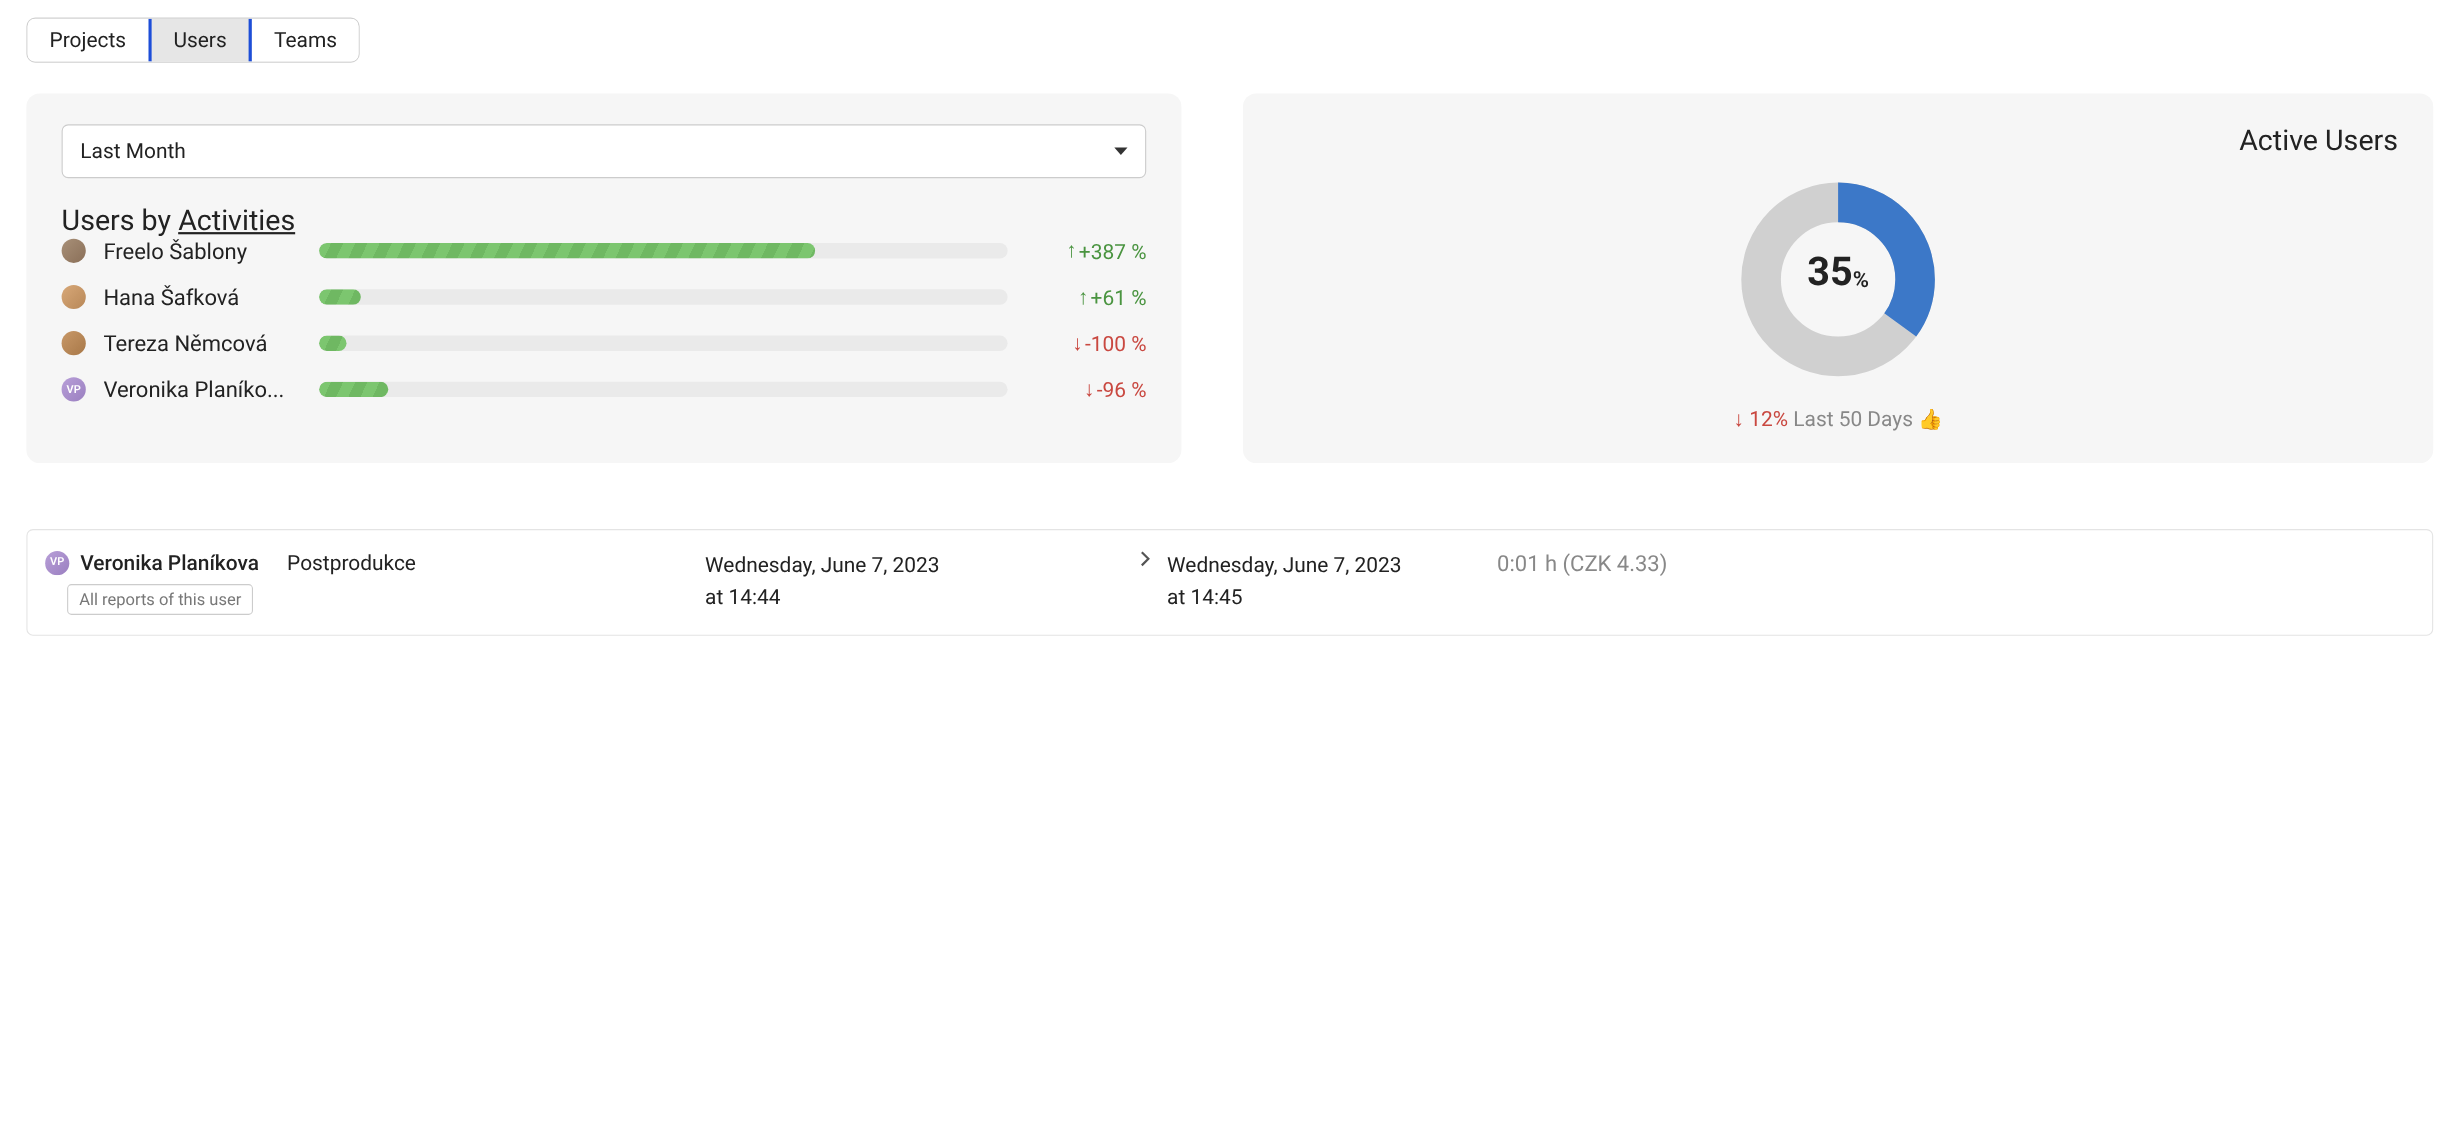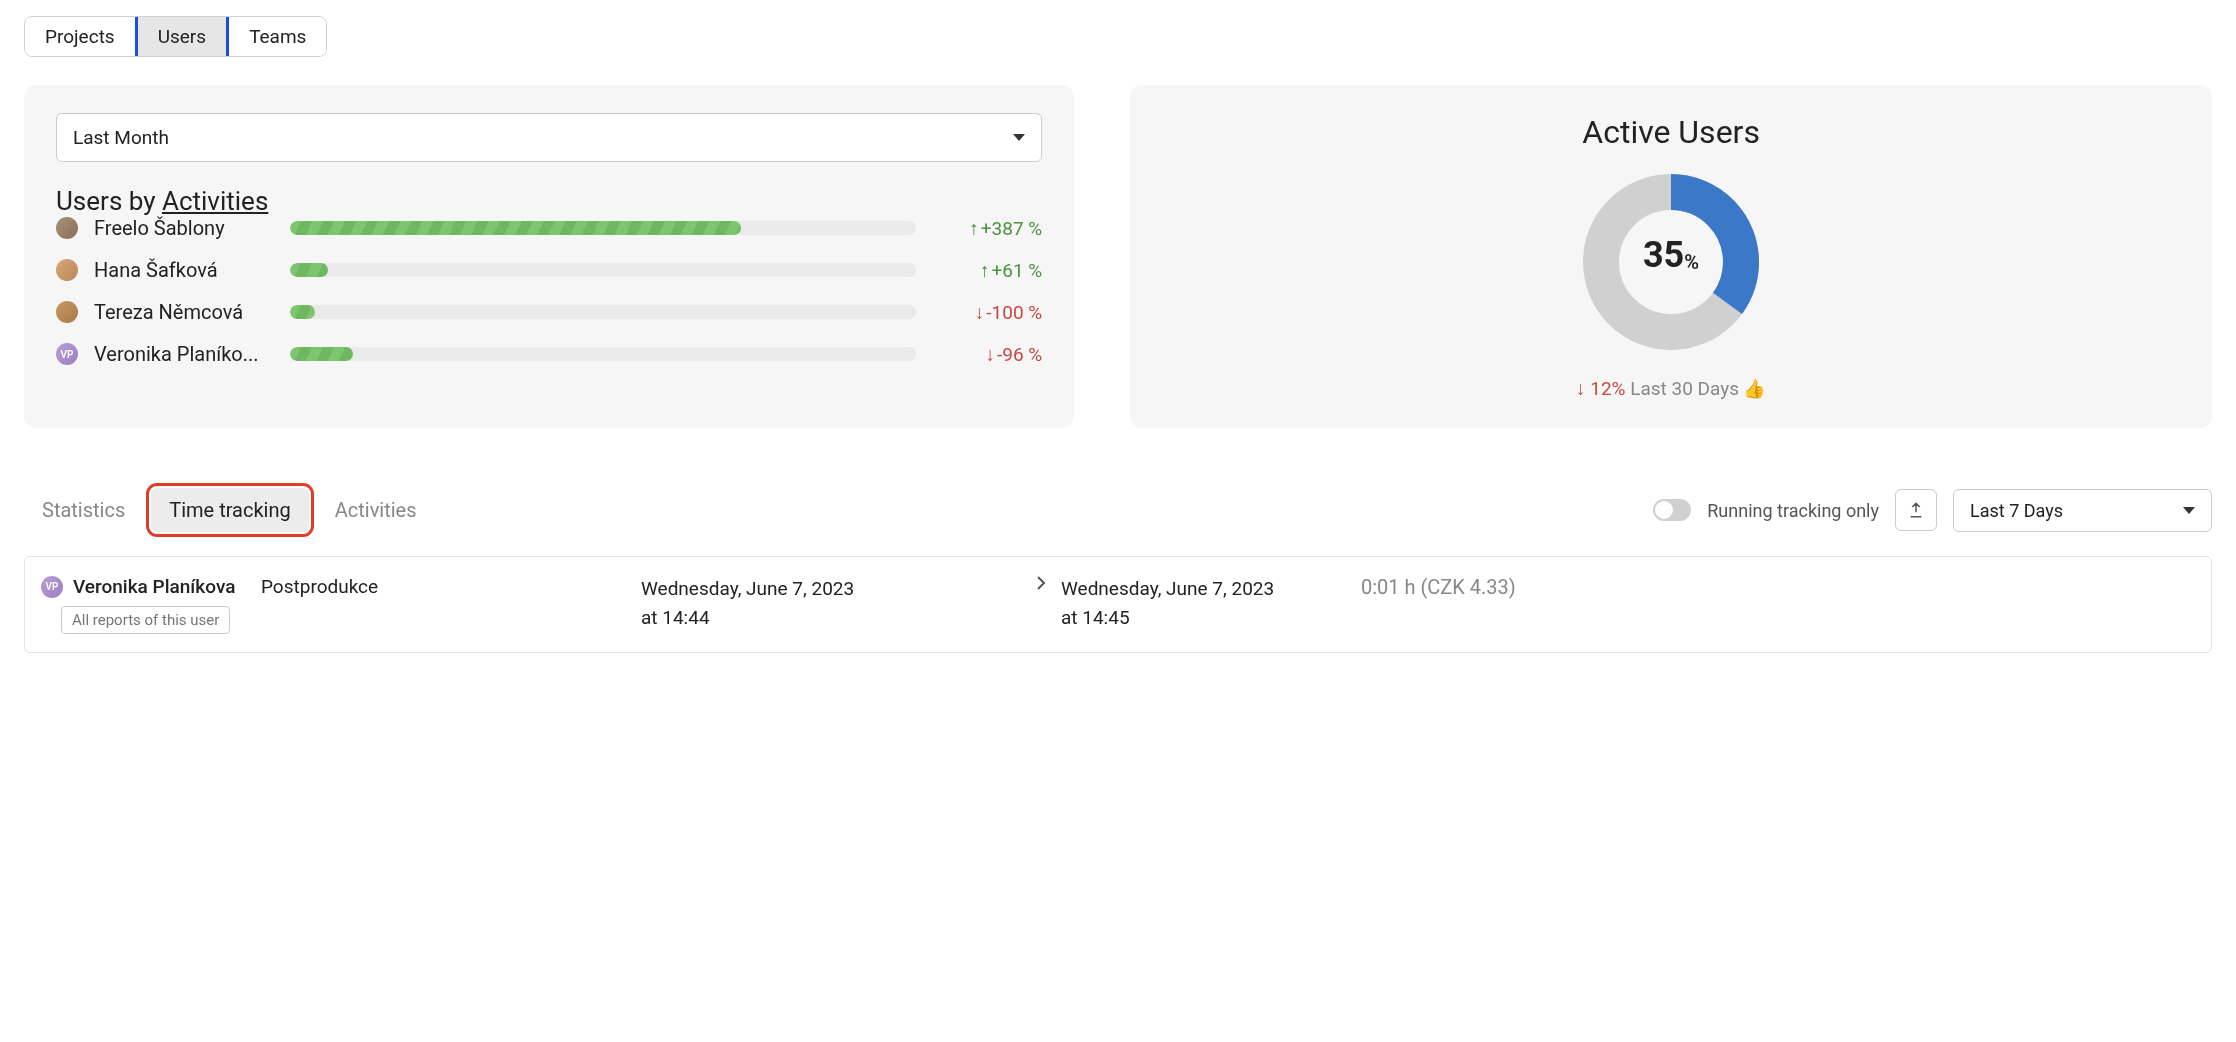--- a/index.html
+++ b/index.html
@@ -114,22 +114,22 @@
       justify-content: flex-end;
       gap: 2px;
       white-space: nowrap;
     }
     .trend.up { color: #4a9440; }
     .trend.down { color: #c94840; }
     .arrow-up::before { content: "↑"; }
     .arrow-down::before { content: "↓"; }
 
     .panel-right-title {
-      font-size: 32px;
-      text-align: center;
+      font-size: 26px;
+      text-align: right;
       margin-bottom: 16px;
     }
     .donut-wrap {
       display: flex;
       justify-content: center;
       margin-bottom: 20px;
     }
     .donut-center {
       font-size: 36px;
       font-weight: 700;
@@ -367,49 +367,27 @@
     <div class="donut-wrap">
       <svg width="190" height="190" viewBox="0 0 190 190">
         <circle cx="95" cy="95" r="70" fill="none" stroke="#d0d0d0" stroke-width="36"></circle>
         <circle id="donut-arc" cx="95" cy="95" r="70" fill="none" stroke="#3c78c8" stroke-width="36" stroke-dasharray="153.93804002589985 439.822971502571" stroke-dashoffset="0" transform="rotate(-90 95 95)"></circle>
         <text x="95" y="100" text-anchor="middle" class="donut-center">
           <tspan id="donut-val">35</tspan><tspan class="donut-center-pct" id="donut-sfx" dy="2">%</tspan>
         </text>
       </svg>
     </div>
     <div class="summary-sub">
-      <span class="down">↓ </span><span class="down">12%</span><span> Last 30 Days </span><span class="thumbs">👍</span>
+      <span class="down">↓ </span><span class="down">12%</span><span> Last 50 Days </span><span class="thumbs">👍</span>
     </div>
   </div>
 </div>
 
 
 <div class="lower-section">
-  <div class="lower-toolbar">
-    <div class="sub-tabs">
-      <div class="sub-tab">Statistics</div>
-      <div class="sub-tab active highlighted">Time tracking</div>
-      <div class="sub-tab">Activities</div>
-    </div>
-    <div class="toolbar-right">
-      <div class="toggle">
-        <div class="toggle-knob"></div>
-      </div>
-      <span class="toggle-label">Running tracking only</span>
-      <div class="icon-btn export-icon">
-        <svg viewBox="0 0 24 24" fill="none" stroke="#555" stroke-width="2">
-          <path d="M12 3v12M7 8l5-5 5 5M5 21h14"></path>
-        </svg>
-      </div>
-      <div class="range-select">
-        <span>Last 7 Days</span>
-        <span class="caret-down"></span>
-      </div>
-    </div>
-  </div>
 
   <div class="table">
     <div id="table-body">
         <div class="table-row">
           <div class="row-user">
             <div class="row-user-top">
               <div class="avatar vp">VP</div>
               <span>Veronika Planíkova</span>
             </div>
             <div class="reports-badge">All reports of this user</div>

